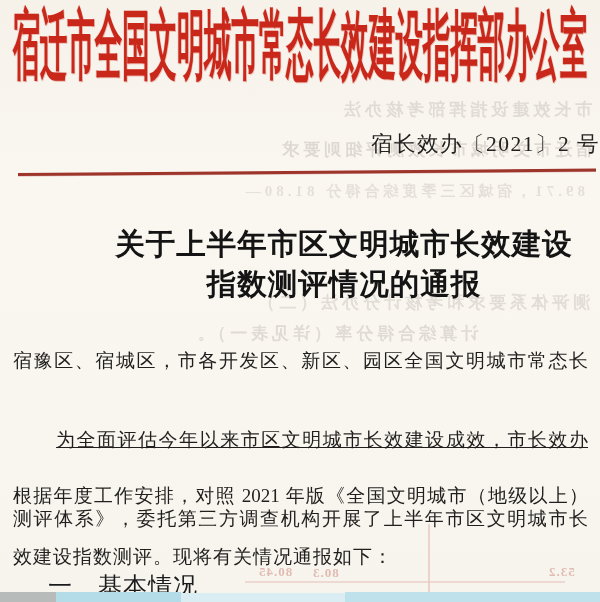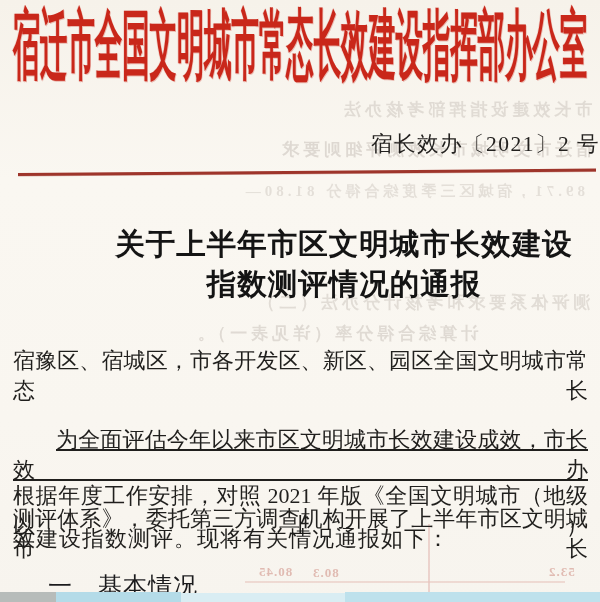--- a/index.html
+++ b/index.html
@@ -34,31 +34,31 @@
   }
   
   .doc-title{
     position:absolute;top:224px;left:0;width:100%;
     text-align:center;font-weight:bold;color:#141414;
     font-size:29.5px;line-height:40px;letter-spacing:1px;padding-left:44px;
   }
   
   .body-line{
     position:absolute;left:13px;width:575px;
-    font-size:22px;line-height:30px;color:#201f1d;letter-spacing:1px;
+    font-size:19px;line-height:30px;color:#201f1d;letter-spacing:1px;
     white-space:nowrap;
   }
   .jline{white-space:normal;text-align:justify;text-align-last:justify;letter-spacing:0;}
   .indent{ text-indent:43px;}
   .bl1{top:346px;}
   .bl2{top:386px;}
   .bl3{top:425px;text-decoration:underline;}
   .bl4{top:481px;}
   .bl5{top:504px;}
-  .bl6{top:524px;}
+  .bl6{top:542px;}
   .section-heading{
     position:absolute;top:570px;left:48px;
     font-family:"Liberation Sans","DejaVu Sans",sans-serif;
     font-weight:normal;font-size:24px;color:#1b1b1d;letter-spacing:1px;
   }
   
   .bleed{
     position:absolute;white-space:nowrap;
     transform:scaleX(-1);transform-origin:center;
     color:#8f837a;opacity:.27;filter:blur(.7px);

